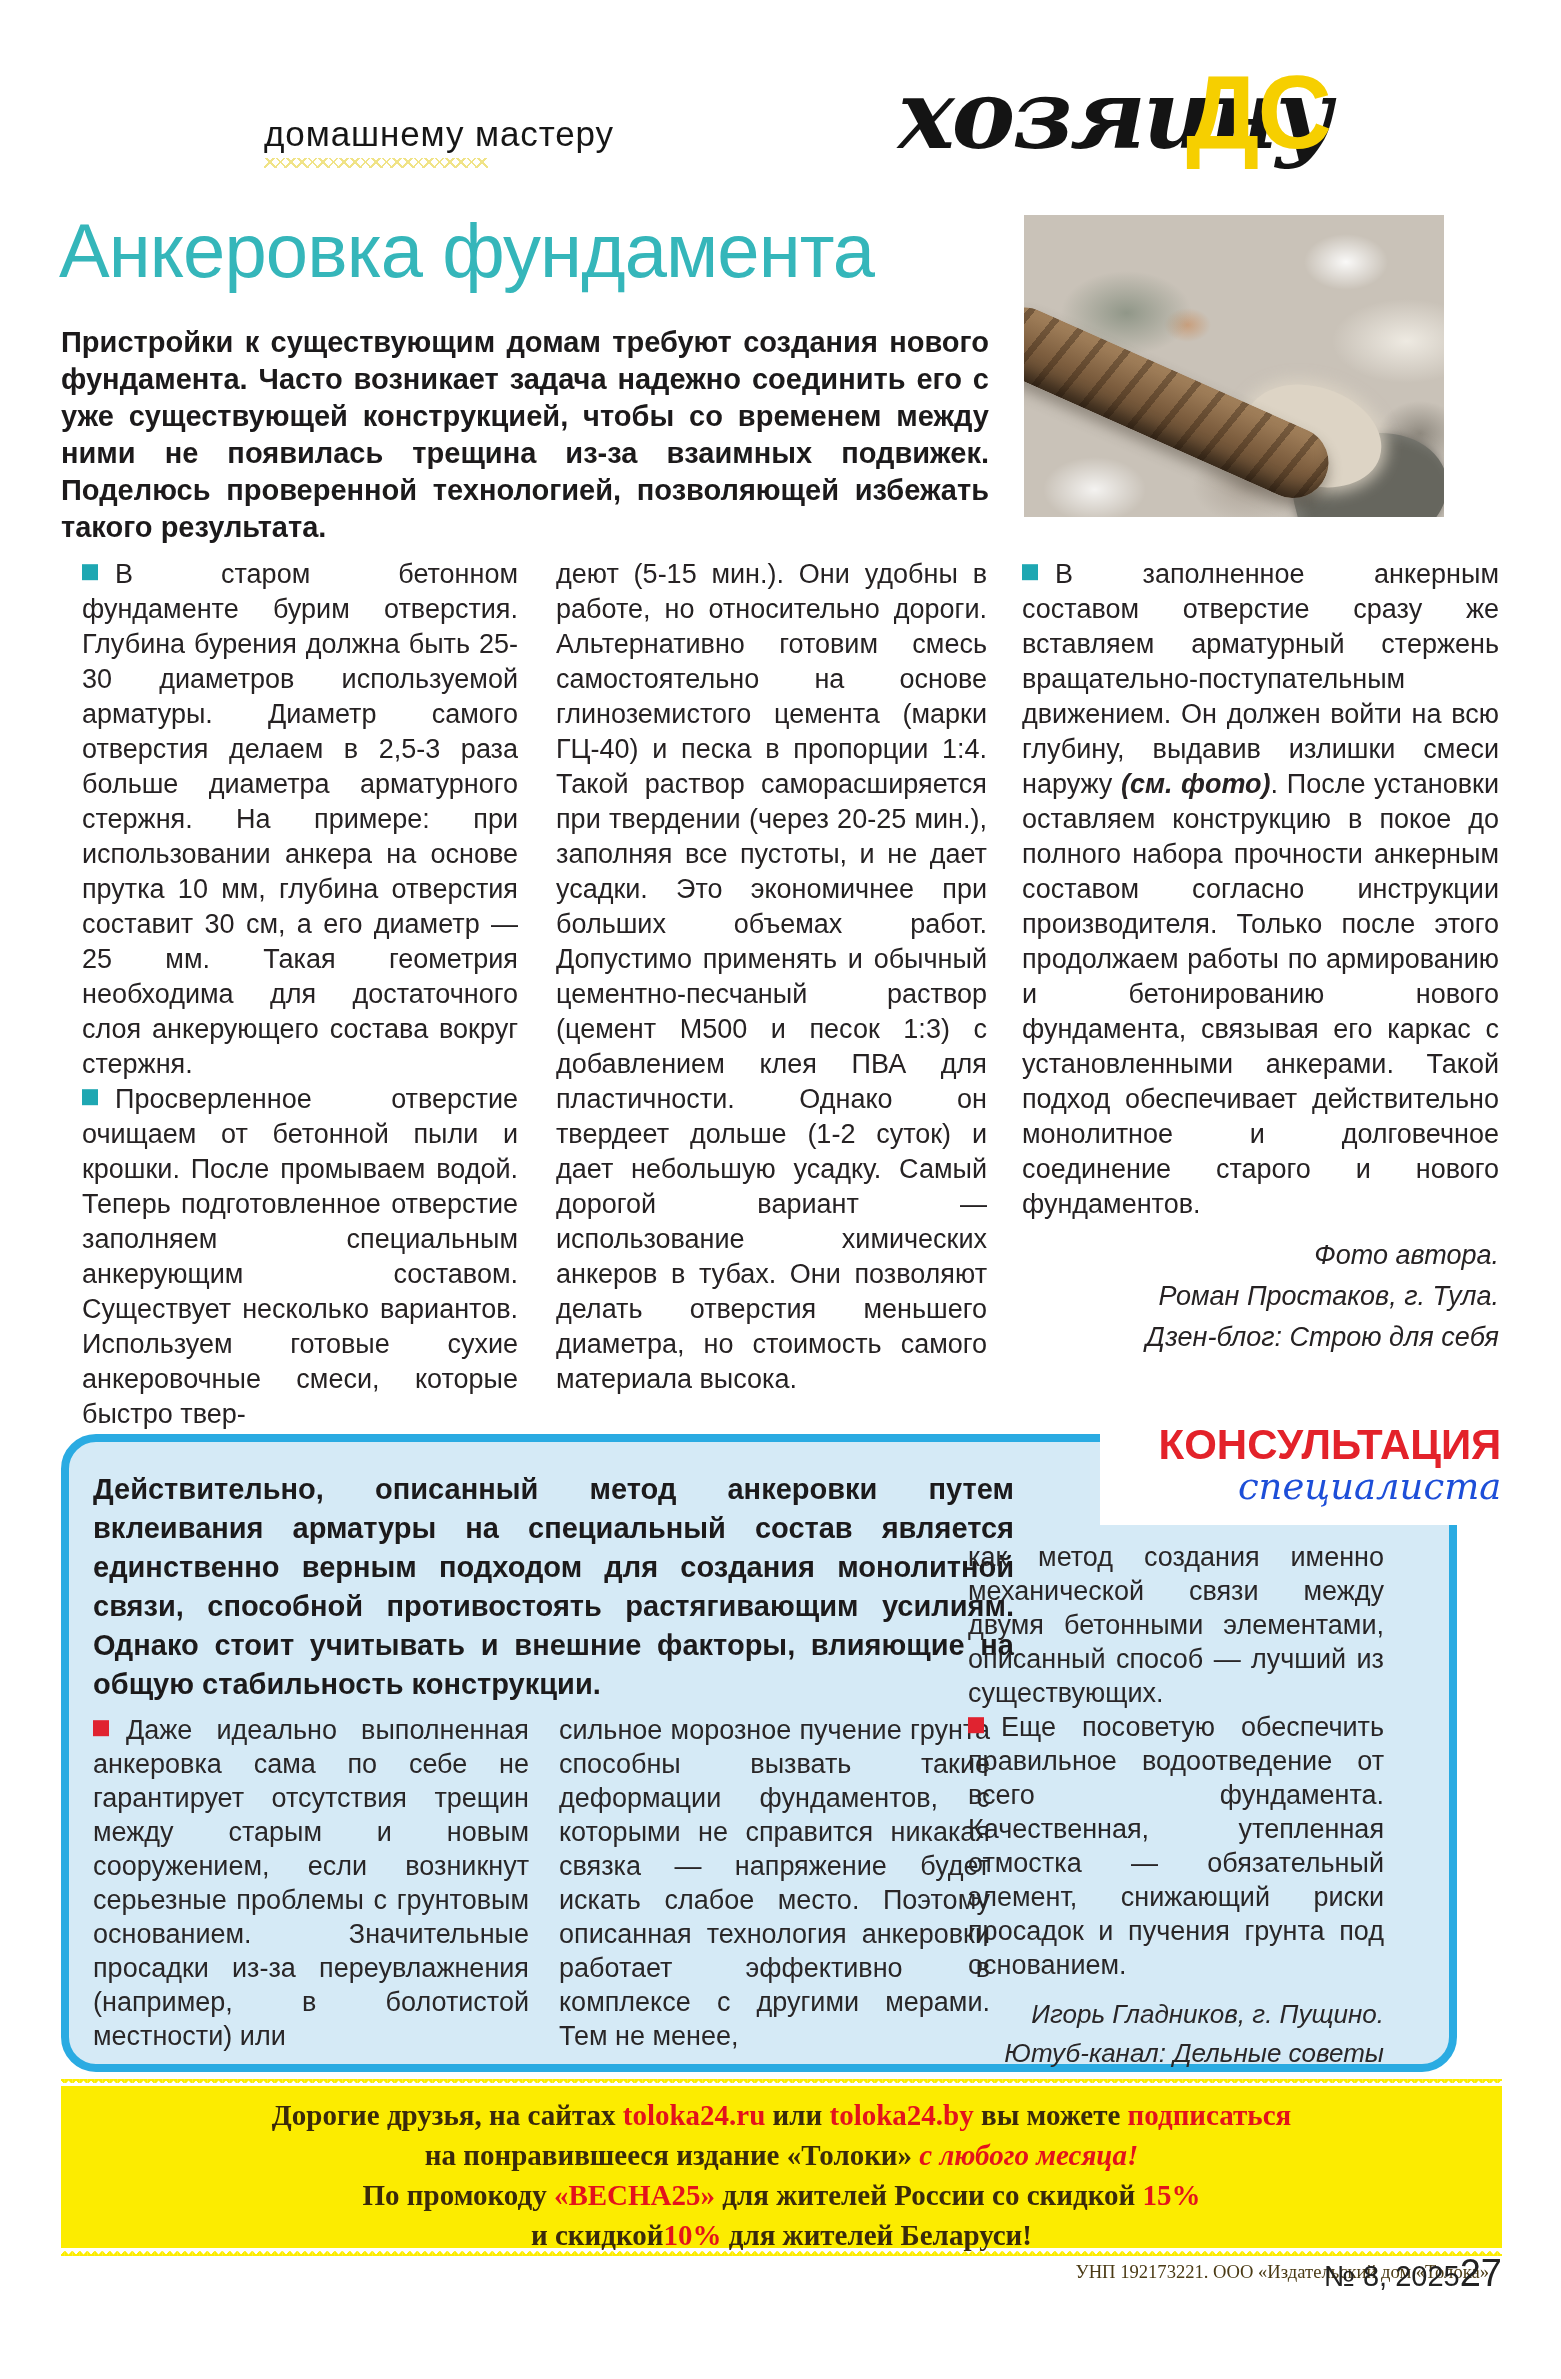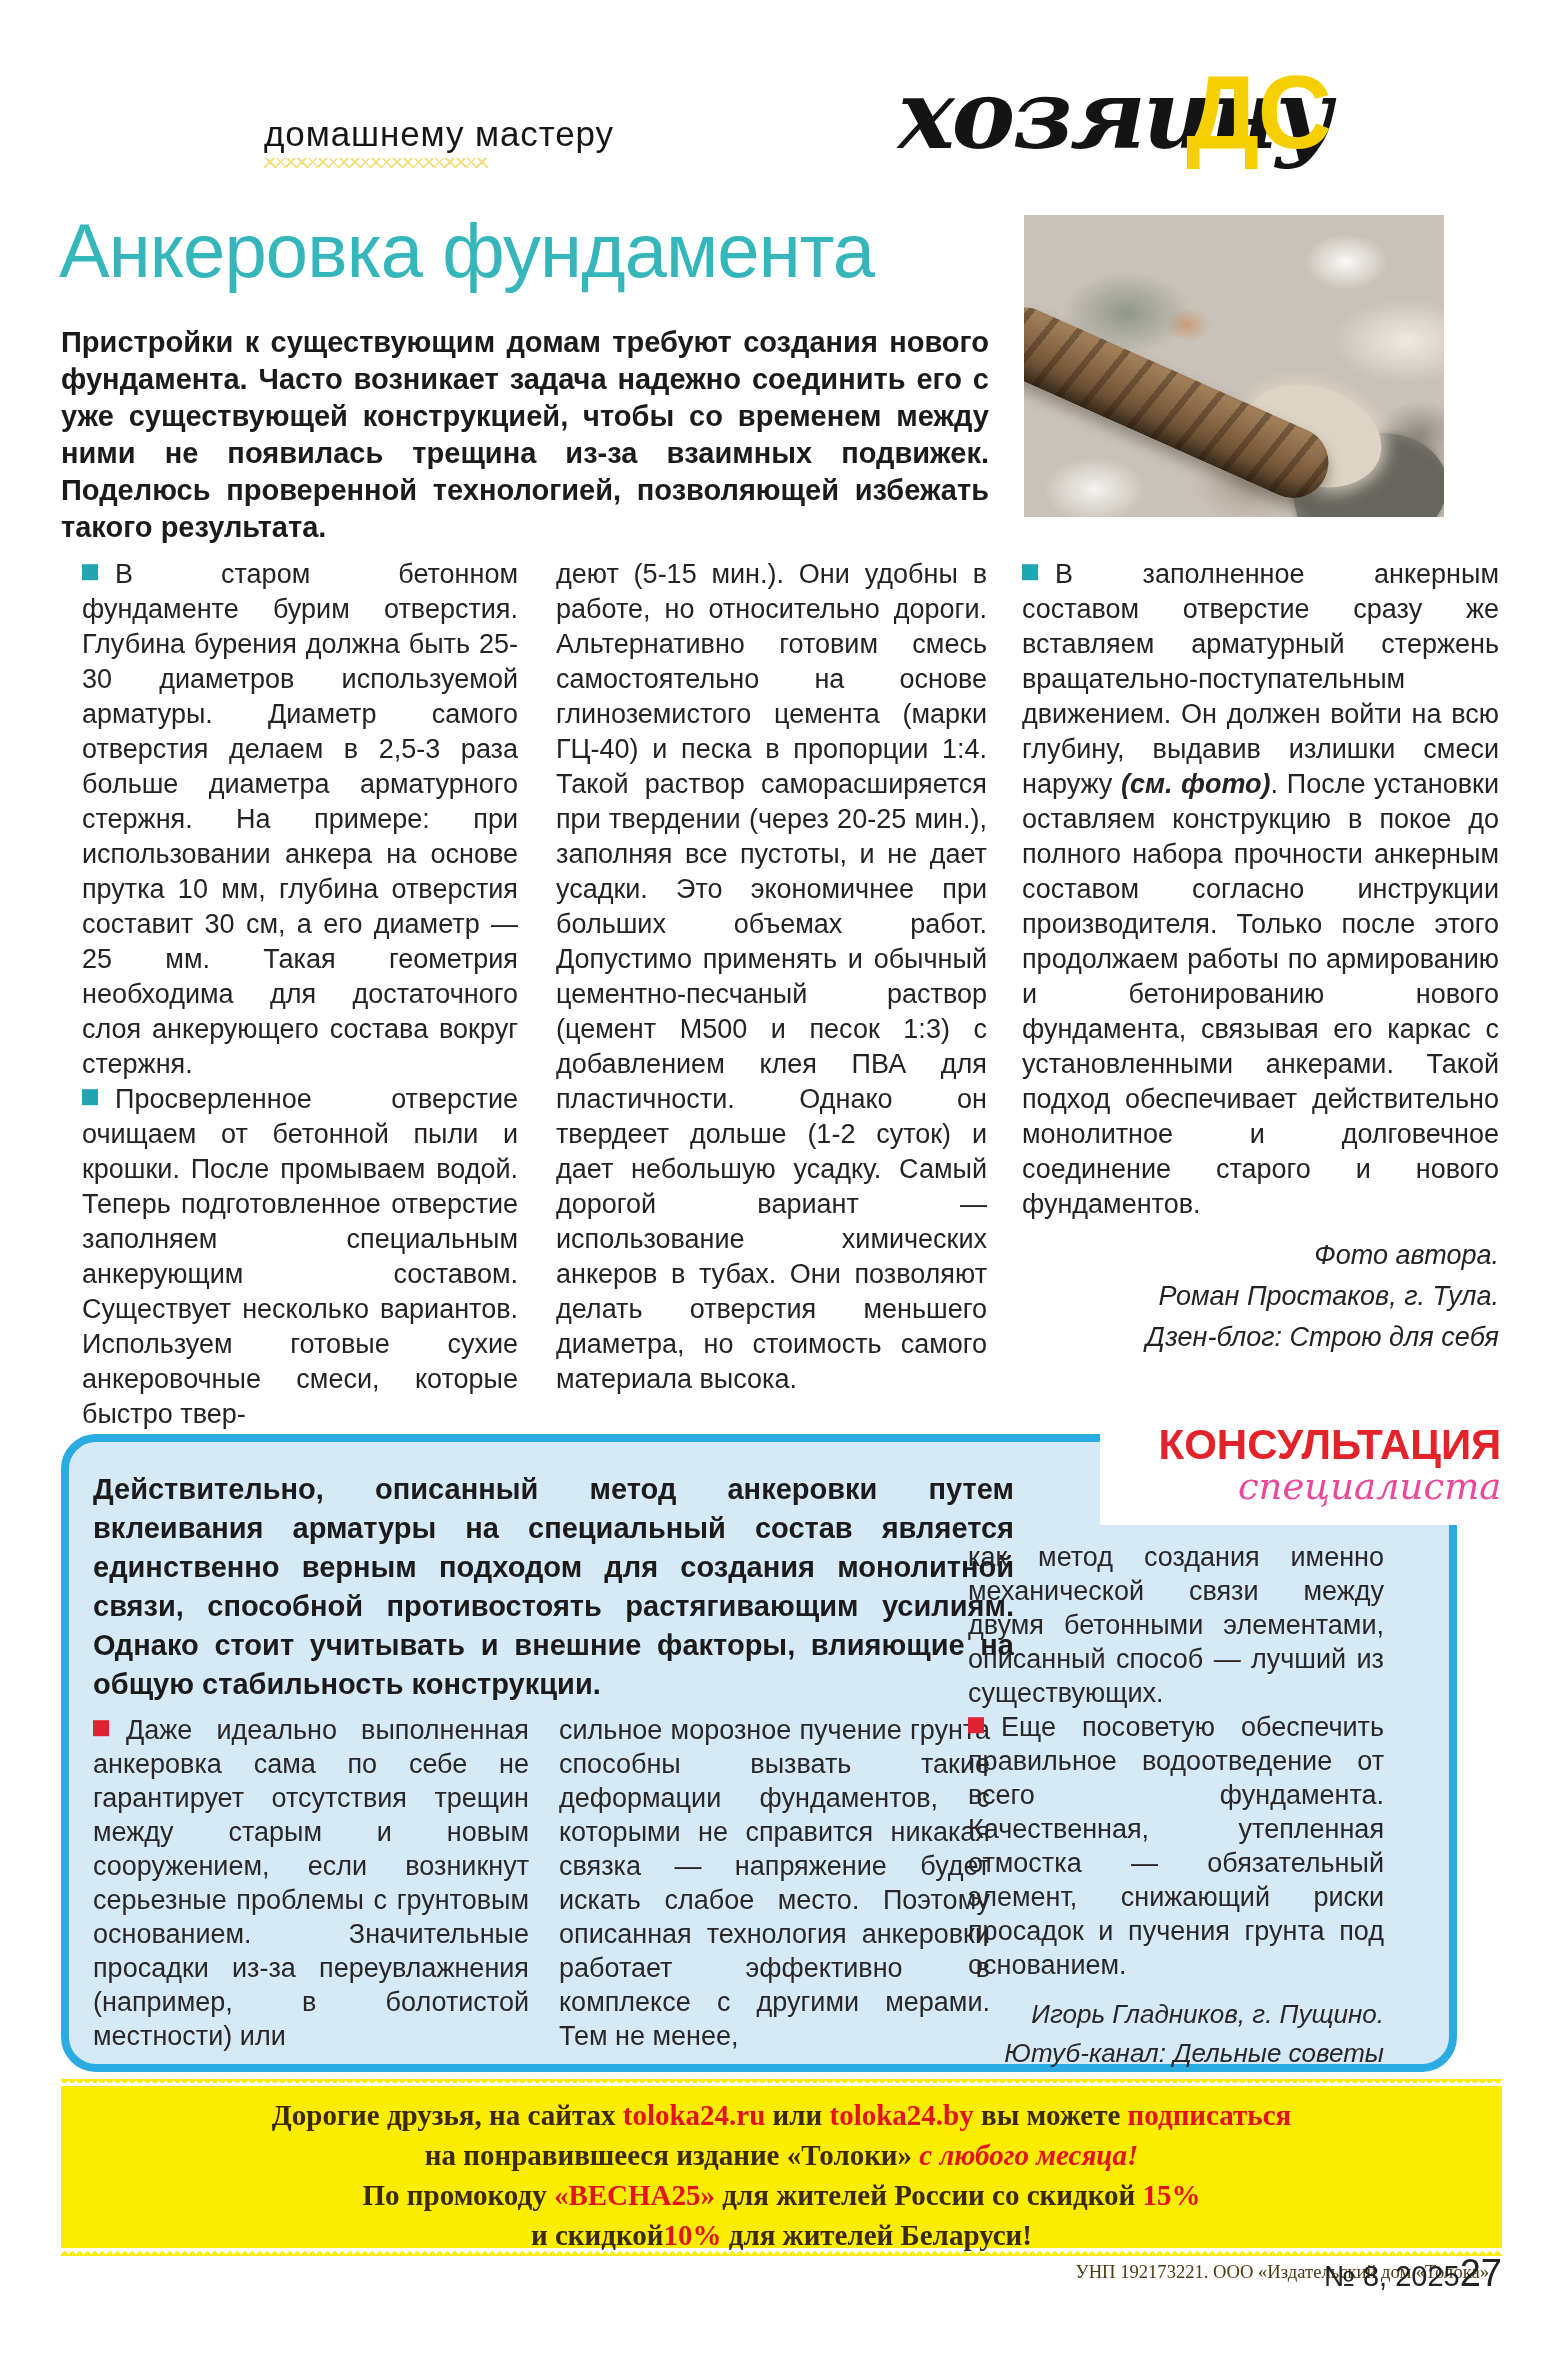--- a/index.html
+++ b/index.html
@@ -65,21 +65,21 @@
   .credits { margin-top:13px; text-align:right; font-style:italic; font-size:27px; line-height:41px; color:#2b282
 9; }
   .see-photo { font-weight:bold; font-style:italic; }
 
   
   .consult-box { position:absolute; left:61px; top:1434px; width:1396px; height:638px;
                  background:#d5eaf6; border:8.4px solid #2aabe2; border-radius:35px; }
   .consult-label { position:absolute; left:1100px; top:1421px; width:405px; height:104px; background:#ffffff;
                    text-align:right; padding-right:3.7px; }
   .consult-label-main { font-size:42px; font-weight:bold; color:#e3222a; letter-spacing:0; }
-  .consult-label-sub  { font-family:"DejaVu Serif", serif; font-style:italic; font-size:37px; color:#ec4899;
+  .consult-label-sub  { font-family:"DejaVu Serif", serif; font-style:italic; font-size:37px; color:#1d4ed8;
                         margin-top:-3.7px; }
   .consult-lead { position:absolute; left:93px; top:1470px; width:921px; font-size:29px; line-height:39px;
                   font-weight:bold; color:#1c1a1b; text-align:justify; }
   .ccol { position:absolute; font-size:27px; line-height:34px; text-align:justify; color:#292627; }
   .ccol1 { left:93px;  top:1713px; width:436px; }
   .ccol2 { left:559px;  top:1713px; width:431px; }
   .ccol3 { left:968px; top:1540px; width:416px; }
   .ccol3 .credits { font-size:26px; line-height:39px; }
 
   

